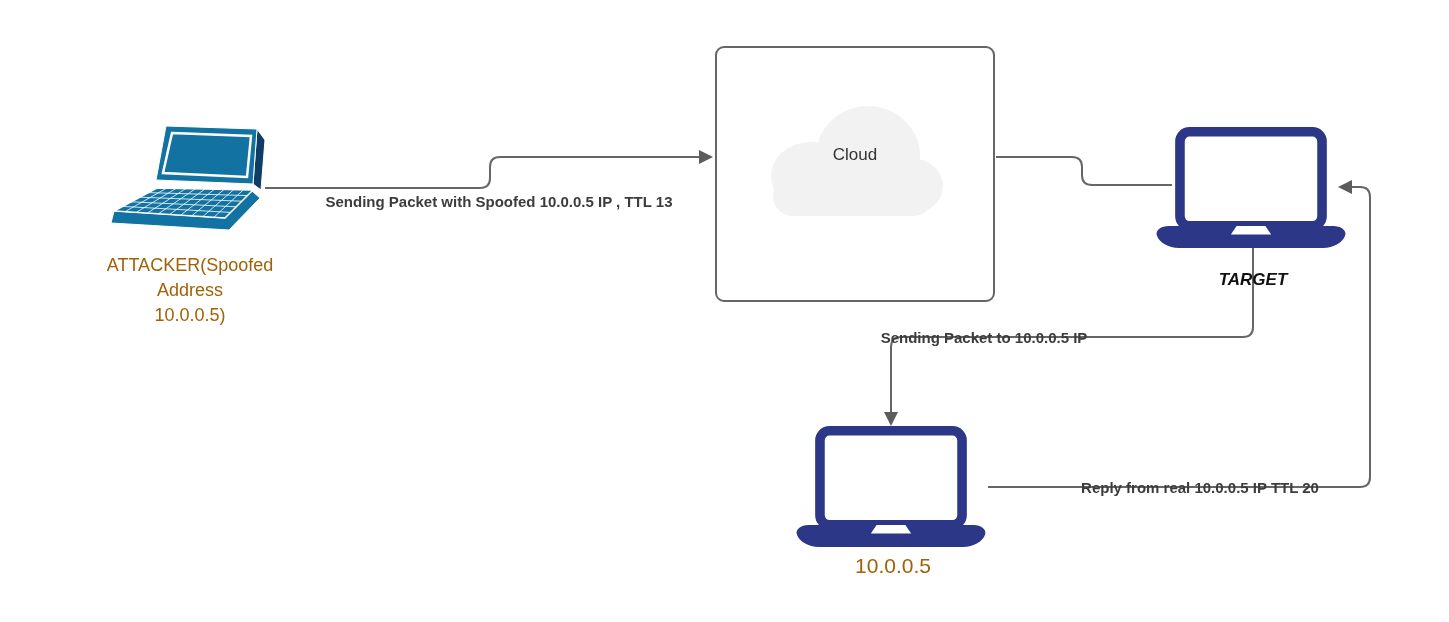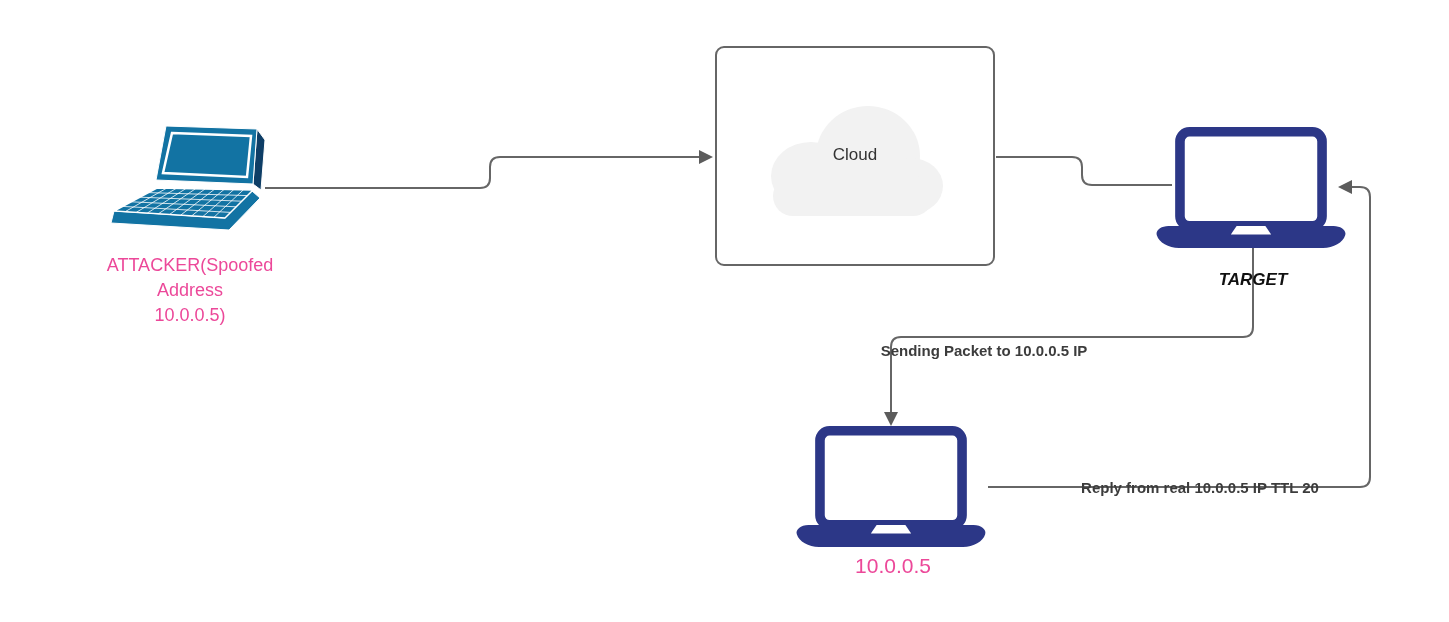--- a/index.html
+++ b/index.html
@@ -25,41 +25,41 @@
   .arrow-head { fill: #5c5c5c; stroke: none; }
   .node-icon { position: absolute; }
   .label {
     position: absolute;
     transform: translate(-50%, -50%);
     white-space: nowrap;
     text-align: center;
   }
   .node-label {
     font-size: 18px;
-    color: #ec4899;
+    color: #a16207;
     line-height: 25px;
   }
   .attacker-label { white-space: pre-line; width: 260px; }
   .target-label {
     font-weight: bold;
     font-style: italic;
     font-size: 17px;
     color: #111111;
     margin-top: 16px;
   }
   .host-label { font-size: 21px; }
   .edge-label {
     font-weight: bold;
     font-size: 15px;
     color: #3c3c3c;
   }
   .cloud-box {
     position: absolute;
     left: 715px; top: 46px;
-    width: 280px; height: 220px;
+    width: 280px; height: 256px;
     background: #ffffff;
     border: 2px solid #666666;
     border-radius: 9px;
   }
   .cloud-shape {
     position: absolute;
     left: 36px; top: 50px;
     width: 200px; height: 122px;
   }
   .cloud-label {
@@ -150,16 +150,17 @@
 
   <div class="node-icon" style="left:795px; top:426px; width:192px; height:121px;">
     <svg width="192" height="121" viewBox="0 0 200 126" xmlns="http://www.w3.org/2000/svg">
       <rect x="26" y="5" width="148" height="98" rx="10" fill="#ffffff" stroke="#2c3787" stroke-width="10"></rect>
       <path d="M 14,103 L 186,103 C 194,103 200,108 198,113 C 196,120 186,126 175,126 L 25,126 C 14,126 4,120 2,113 C 0,108 6,103 14,103 Z" fill="#2c3787"></path>
       <path d="M 85,103 L 115,103 L 121,112 L 79,112 Z" fill="#ffffff"></path>
     </svg>
   </div>
   <div class="label node-label host-label" style="left:893px; top:565px;">10.0.0.5</div>
 
-  <div class="label edge-label" style="left:984px; top:337px;margin-top:13px;">Sending Packet to 10.0.0.5 IP</div>
+  <div class="label edge-label" style="left:499px; top:201px;">Sending Packet with Spoofed 10.0.0.5 IP , TTL 13</div>
+  <div class="label edge-label" style="left:984px; top:337px;">Sending Packet to 10.0.0.5 IP</div>
   <div class="label edge-label" style="left:1200px; top:487px;">Reply from real 10.0.0.5 IP TTL 20</div>
 
 </div>
 
 </body></html>

